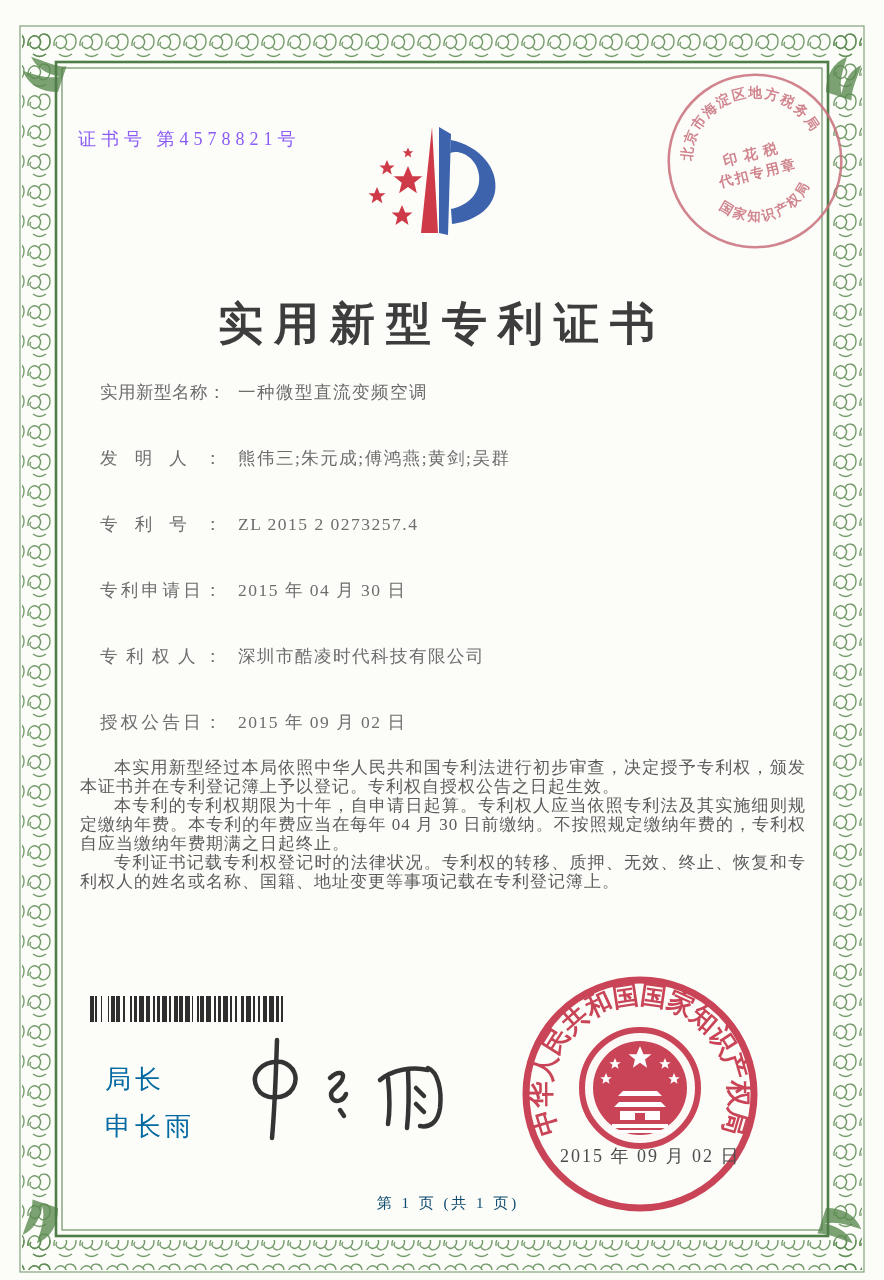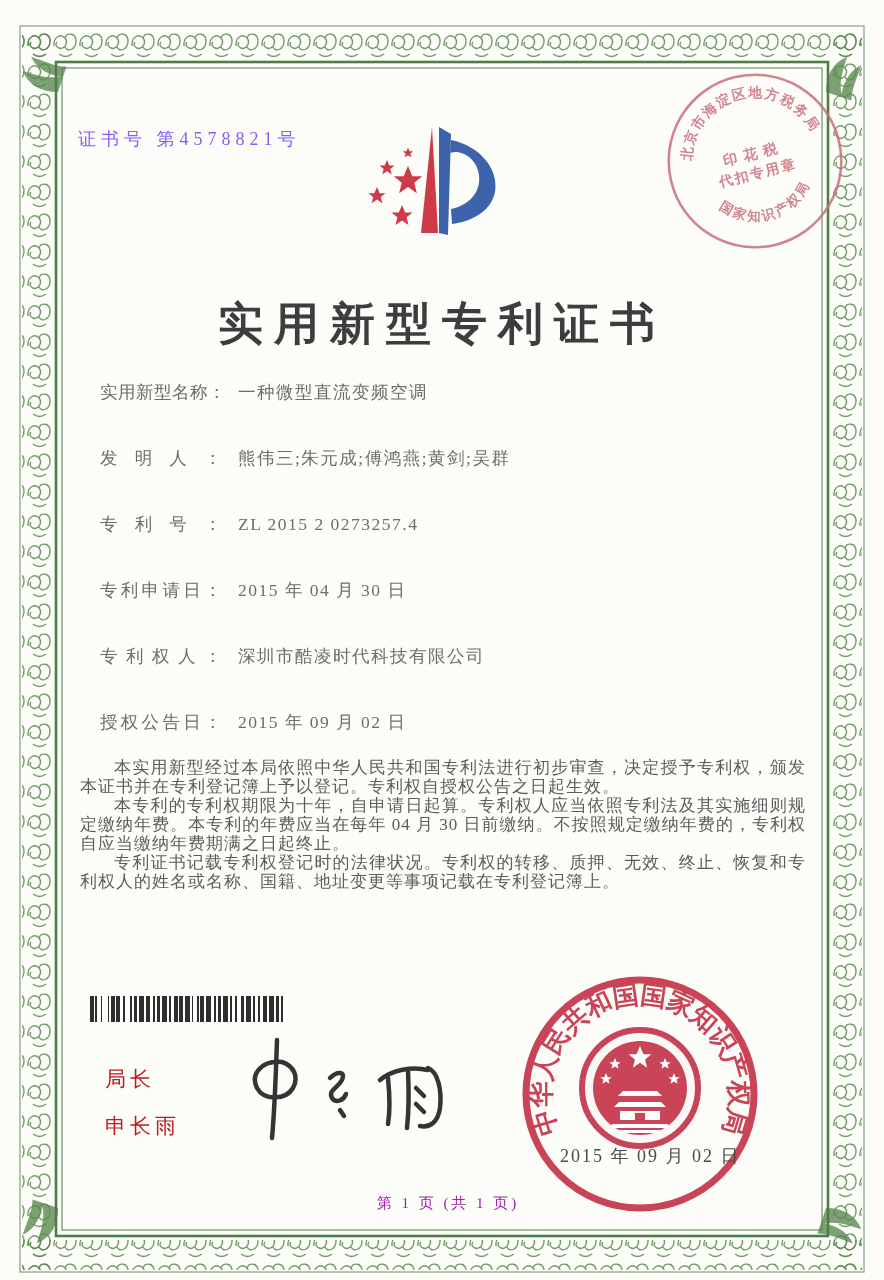--- a/index.html
+++ b/index.html
@@ -13,25 +13,25 @@
   .title{left:0;right:0;top:254px;text-align:center;font-size:45px;font-weight:600;
          letter-spacing:11px;color:#3d3d3d;margin-top:40px;}
   .fields{left:100px;top:380px;width:700px;}
   .field-row{height:66px;font-size:17.5px;color:#6d6d6d;white-space:nowrap;}
   .f-label{display:inline-block;width:122px;text-align:justify;text-align-last:justify;letter-spacing:0.5px;}
   .f-value{margin-left:16px;letter-spacing:1.5px;margin-top:8px;}
   .paras{left:80px;top:758px;width:726px;font-size:17px;line-height:19px;
          color:#5c5c5c;text-align:justify;letter-spacing:1px;}
   .paras p{margin:0;text-indent:2em;}
   .barcode{left:90px;top:996px;width:288px;height:26px;overflow:hidden;}
-  .officer{left:105px;top:1056px;font-size:21px;color:#b91c1c;letter-spacing:4px;line-height:47px;}
+  .officer{left:105px;top:1056px;font-size:26px;color:#0369a1;letter-spacing:4px;line-height:47px;}
   .sig{left:238px;top:1026px;}
   .seal-big{left:514px;top:968px;z-index:1;}
   .seal-date{left:560px;top:1144px;font-size:18px;color:#4c4c4c;letter-spacing:2px;z-index:2;}
-  .footer{left:12px;right:0;top:1194px;text-align:center;font-size:15px;color:#a21caf;letter-spacing:3px;}
+  .footer{left:12px;right:0;top:1194px;text-align:center;font-size:15px;color:#0c4a6e;letter-spacing:3px;}
   svg{display:block;}
 </style>
 </head>
 <body>
 
 <div class="page">
 
   <svg class="abs" width="884" height="1280" viewBox="0 0 884 1280" style="left:0;top:0;">
     <defs>
       <pattern id="vine" width="26" height="30" patternUnits="userSpaceOnUse">

